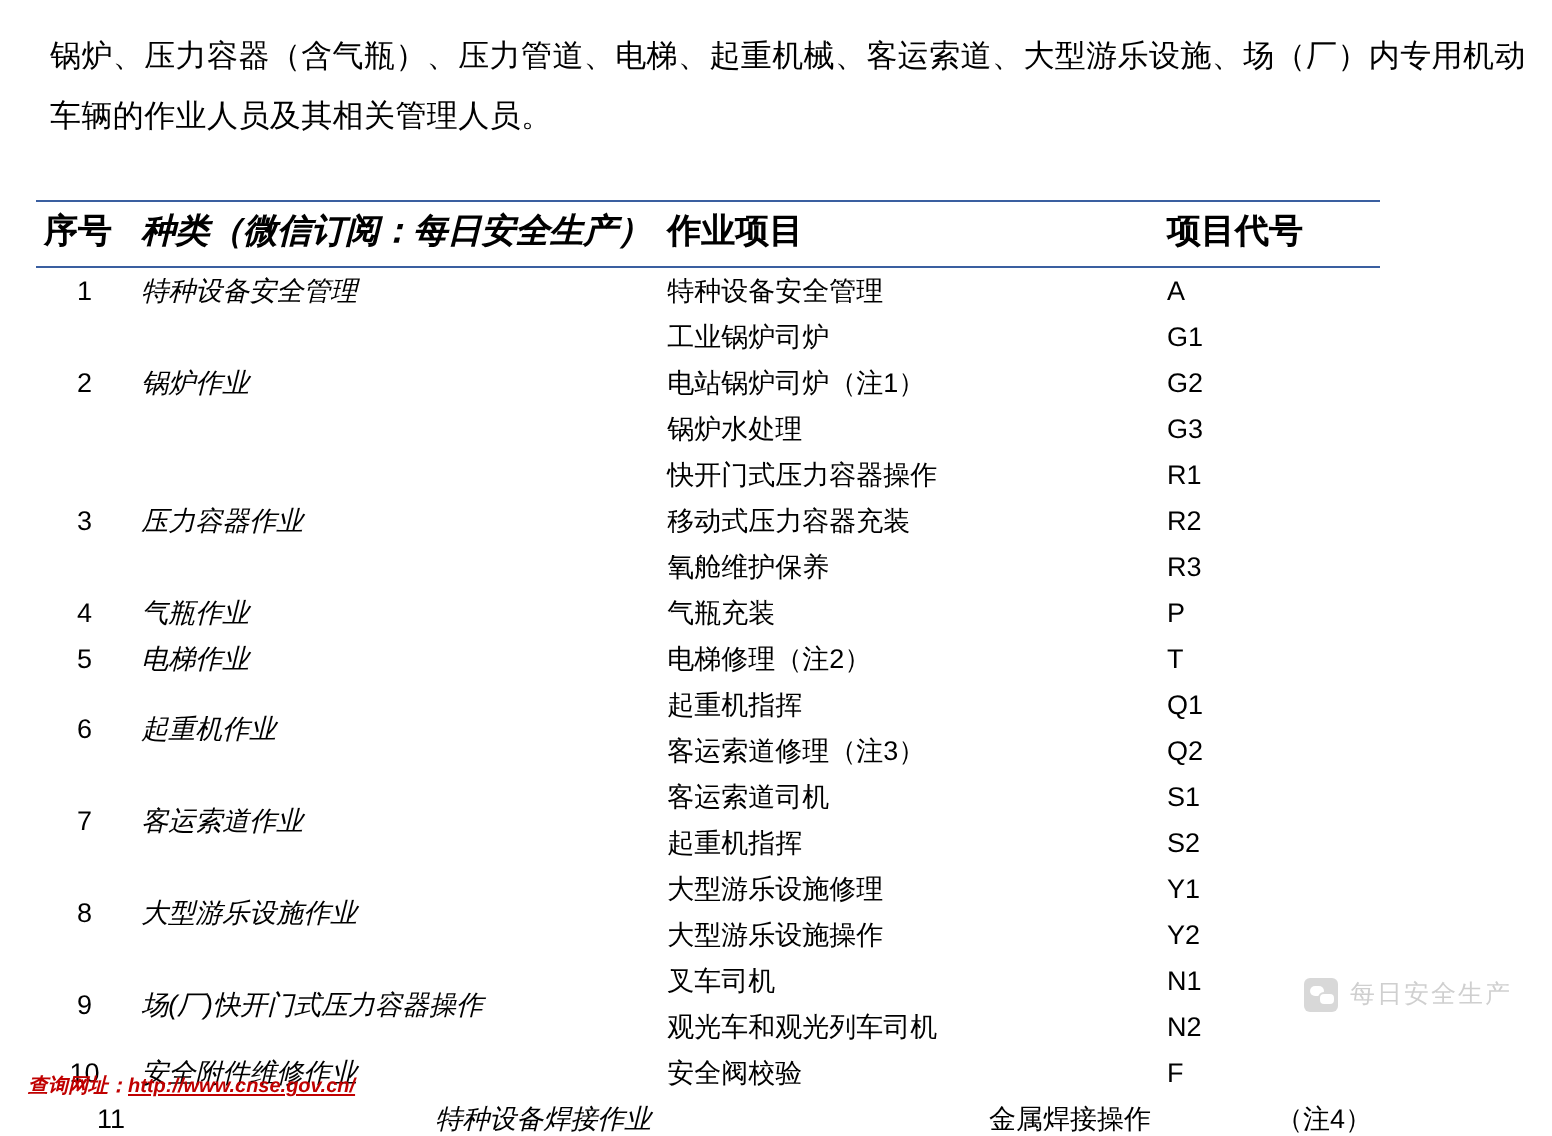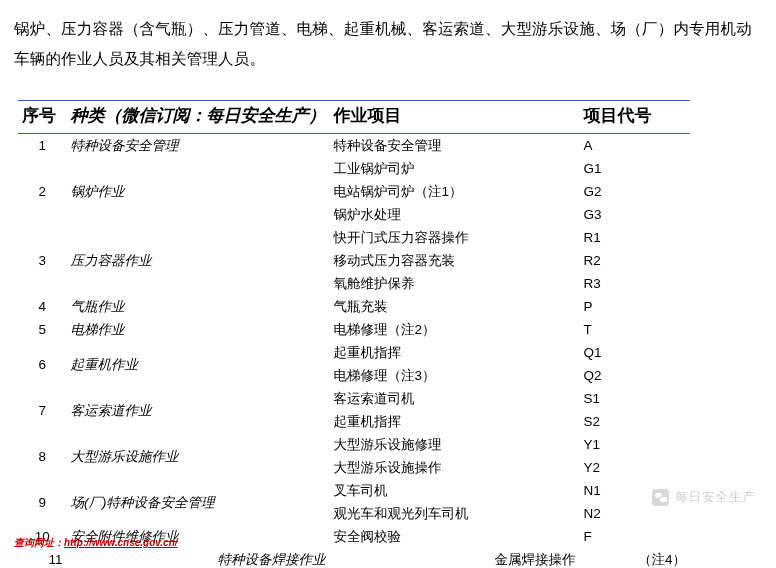--- a/index.html
+++ b/index.html
@@ -16,21 +16,21 @@
     overflow: hidden;
   }
   .page {
     position: relative;
     width: 776px;
     height: 568px;
     box-sizing: border-box;
   }
   .intro {
     position: absolute;
-    left: 14px;
+    left: 25px;
     top: 14px;
     width: 748px;
     font-size: 15.5px;
     line-height: 30px;
     color: #000000;
     letter-spacing: 0.2px;
   }
   .intro p {
     margin: 0;
   }
@@ -224,21 +224,21 @@
           <td class="col-item">电梯修理（注2）</td>
           <td class="col-code">T</td>
         </tr>
         <tr>
           <td class="col-no" rowspan="2">6</td>
           <td class="col-kind" rowspan="2">起重机作业</td>
           <td class="col-item">起重机指挥</td>
           <td class="col-code">Q1</td>
         </tr>
         <tr>
-          <td class="col-item">电梯修理（注3）</td>
+          <td class="col-item">客运索道修理（注3）</td>
           <td class="col-code">Q2</td>
         </tr>
         <tr>
           <td class="col-no" rowspan="2">7</td>
           <td class="col-kind" rowspan="2">客运索道作业</td>
           <td class="col-item">客运索道司机</td>
           <td class="col-code">S1</td>
         </tr>
         <tr>
           <td class="col-item">起重机指挥</td>
@@ -249,21 +249,21 @@
           <td class="col-kind" rowspan="2">大型游乐设施作业</td>
           <td class="col-item">大型游乐设施修理</td>
           <td class="col-code">Y1</td>
         </tr>
         <tr>
           <td class="col-item">大型游乐设施操作</td>
           <td class="col-code">Y2</td>
         </tr>
         <tr>
           <td class="col-no" rowspan="2">9</td>
-          <td class="col-kind" rowspan="2">场(厂)特种设备安全管理</td>
+          <td class="col-kind" rowspan="2">场(厂)快开门式压力容器操作</td>
           <td class="col-item">叉车司机</td>
           <td class="col-code">N1</td>
         </tr>
         <tr>
           <td class="col-item">观光车和观光列车司机</td>
           <td class="col-code">N2</td>
         </tr>
         <tr>
           <td class="col-no" rowspan="1">10</td>
           <td class="col-kind" rowspan="1">安全附件维修作业</td>

